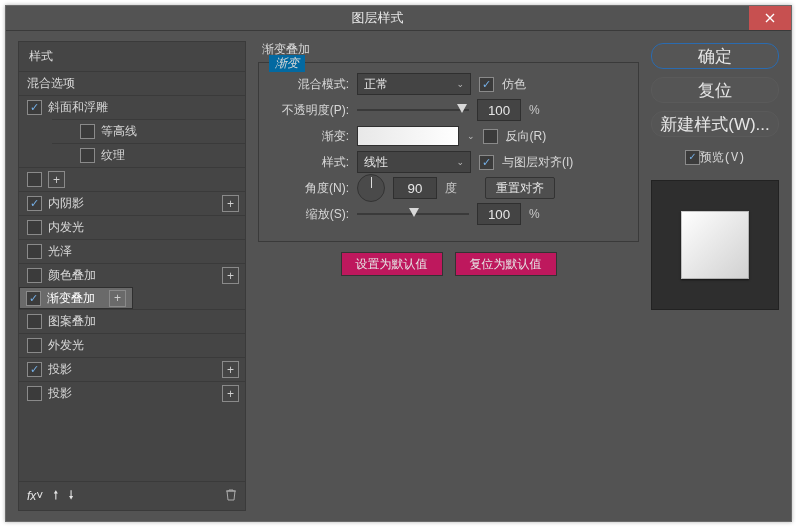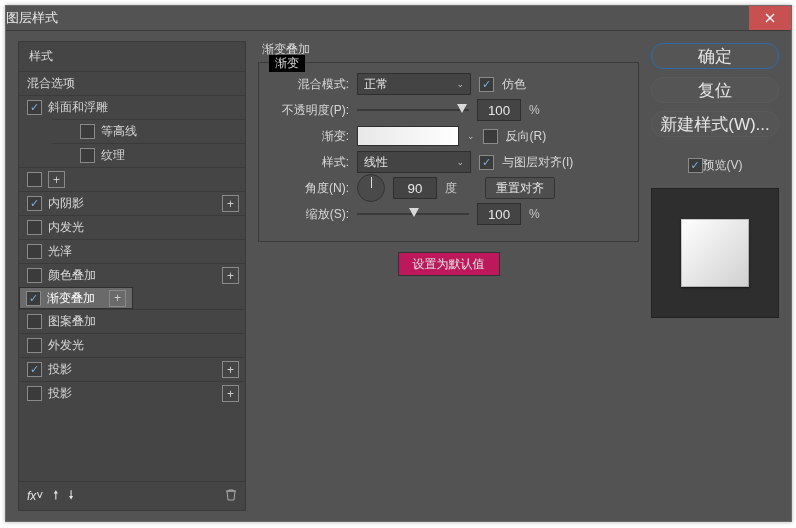--- a/index.html
+++ b/index.html
@@ -16,21 +16,21 @@
     border: 1px solid #6a6a6a;
     background: #535353;
     box-shadow: 0 0 4px rgba(0,0,0,.3);
     display: flex; flex-direction: column;
   }
   .titlebar {
     height: 24px; background: #535353;
     display: flex; align-items: center;
     border-bottom: 1px solid #3a3a3a;
   }
-  .titlebar .title { flex: 1; color: #eaeaea; font-size: 13px; }
+  .titlebar .title { flex: 1; text-align: center; color: #eaeaea; font-size: 13px; }
   .close-btn {
     width: 42px; height: 24px; background: #c75050;
     display: flex; align-items: center; justify-content: center;
     color: #fff; font-size: 14px; cursor: default;
   }
   .body { flex: 1; display: flex; padding: 10px 12px 10px 12px; gap: 12px; }
   
   .left {
     width: 226px; display: flex; flex-direction: column;
     border: 1px solid #3a3a3a; background: #454545;
@@ -65,40 +65,40 @@
   .ico { font-style: italic; }
   .trash { font-size: 13px; }
   
   .right { width: 128px; display: flex; flex-direction: column; align-items: stretch; gap: 8px; padding-top: 2px; }
   .btn {
     height: 24px; border: 1px solid #5a5a5a; border-radius: 12px;
     background: #555; display: flex; align-items: center; justify-content: center;
     color: #e6e6e6; font-size: 17px;
   }
   .btn.primary { border: 1.5px solid #2a6bb0; background: #555; }
-  .preview-cb { display: flex; gap: 0; align-items: center; justify-content: center; margin-top: 12px; }
+  .preview-cb { display: flex; gap: 0; align-items: center; justify-content: center; margin-top: 4px; font-family: Liberation Mono, monospace; }
   .preview-box {
     margin-top: 6px; height: 128px; background: #2e2e2e;
     border: 1px solid #222; display: flex; align-items: center; justify-content: center;
   }
   .swatch {
     width: 68px; height: 68px;
     background: linear-gradient(135deg, #fff, #d0d0d0);
     box-shadow: 0 1px 2px rgba(0,0,0,.6), inset 0 0 0 1px rgba(0,0,0,.2);
   }
   
   .center { flex: 1; display: flex; flex-direction: column; }
   .sect-title { color: #d8d8d8; padding: 0 0 4px 4px; }
   .fieldset {
     border: 1px solid #3a3a3a; padding: 8px 12px 14px 12px;
     position: relative;
   }
   .fieldset .legend {
     position: absolute; top: -8px; left: 10px;
-    background: #000000; padding: 0 6px; color: #d8d8d8;
+    background: #0369a1; padding: 0 6px; color: #d8d8d8; font-style: italic;
   }
   .frow { display: flex; align-items: center; height: 26px; gap: 8px; }
   .flabel { width: 78px; text-align: right; color: #d8d8d8; }
   .sel, .minibtn {
     height: 20px; background: #444; border: 1px solid #2f2f2f;
     color: #e6e6e6; display: flex; align-items: center; padding: 0 6px;
   }
   .sel { width: 100px; justify-content: space-between; }
   .sel .arr { font-size: 9px; color: #bbb; }
   .minibtn { padding: 0 10px; border-radius: 2px; background: #4e4e4e; border: 1px solid #333; }
@@ -290,20 +290,21 @@
             <div class="track"></div>
               <div class="thumb" style="left:52px"></div>
           </div>
           <input class="numbox" value="100" style="">
           <span class="unit">%</span>
         </div>
       </div>
 
       <div class="btnrow">
         <div class="stdbtn">设置为默认值</div>
+        <div class="stdbtn">复位为默认值</div>
       </div>
     </div>
 
     <div class="right">
       <div class="btn primary">确定</div>
       <div class="btn">复位</div>
       <div class="btn">新建样式(W)...</div>
       <div class="preview-cb">
         <div class="cbox checked"></div>
         <span>预览(V)</span>

